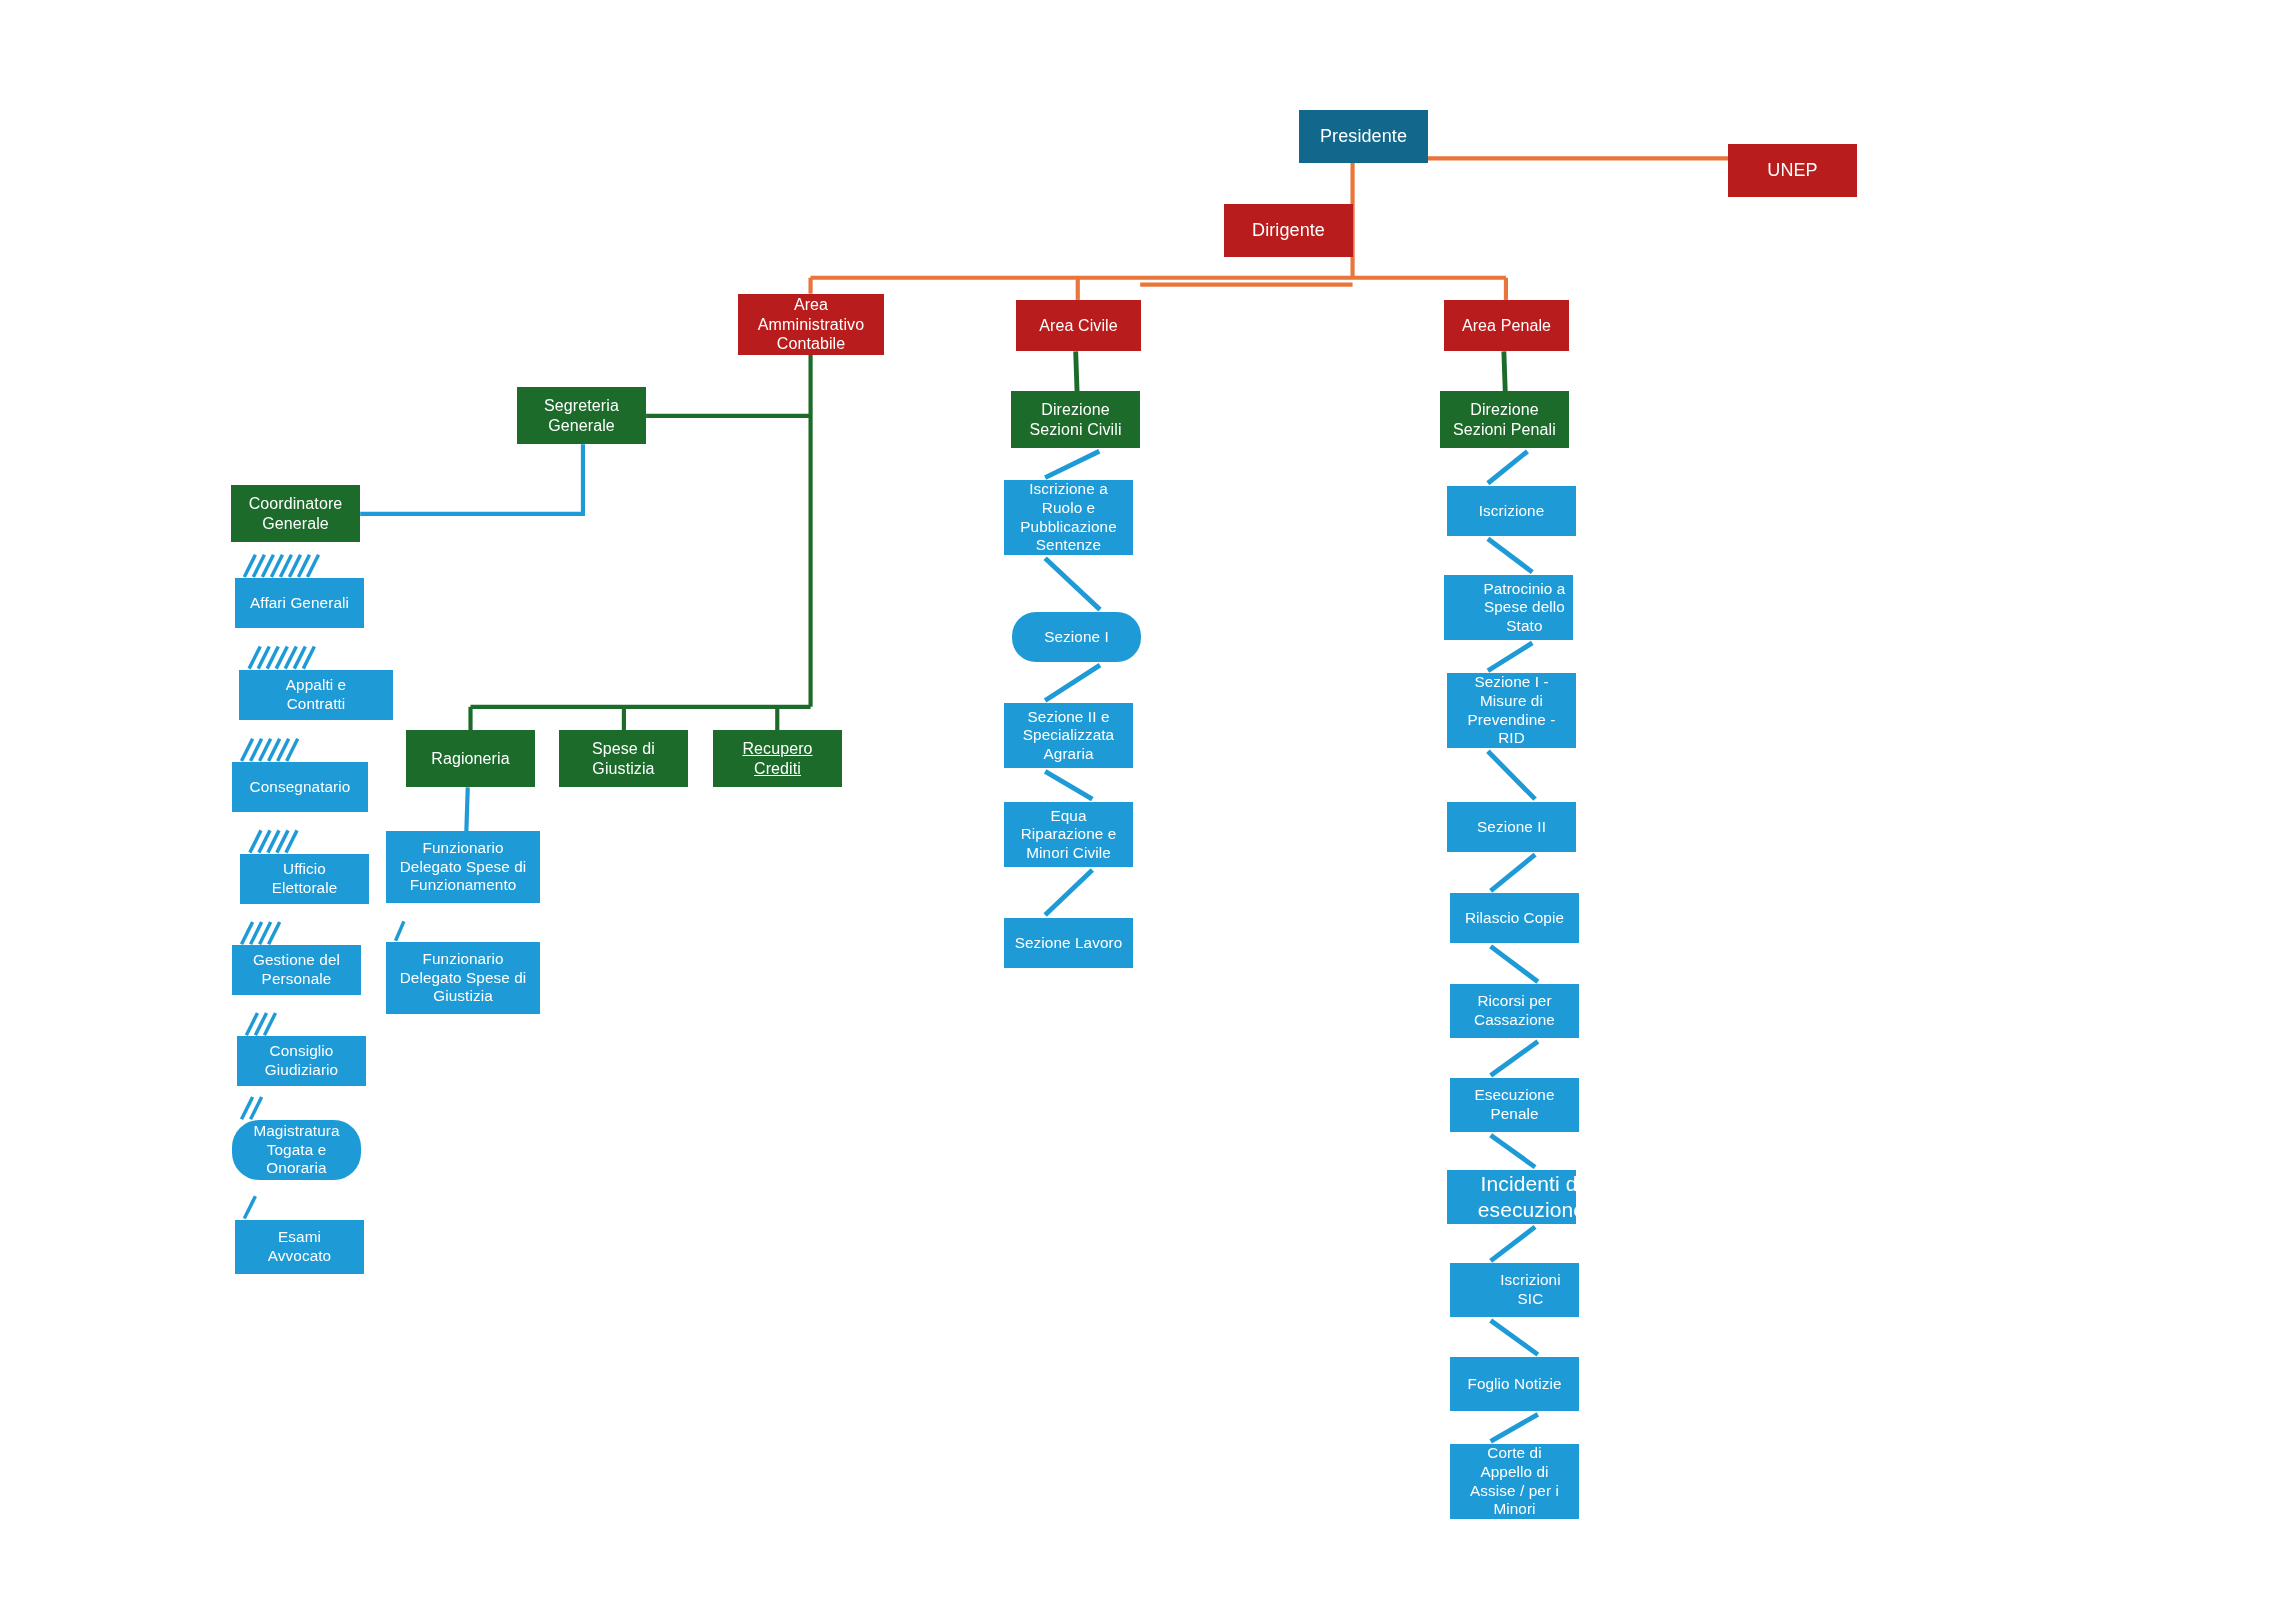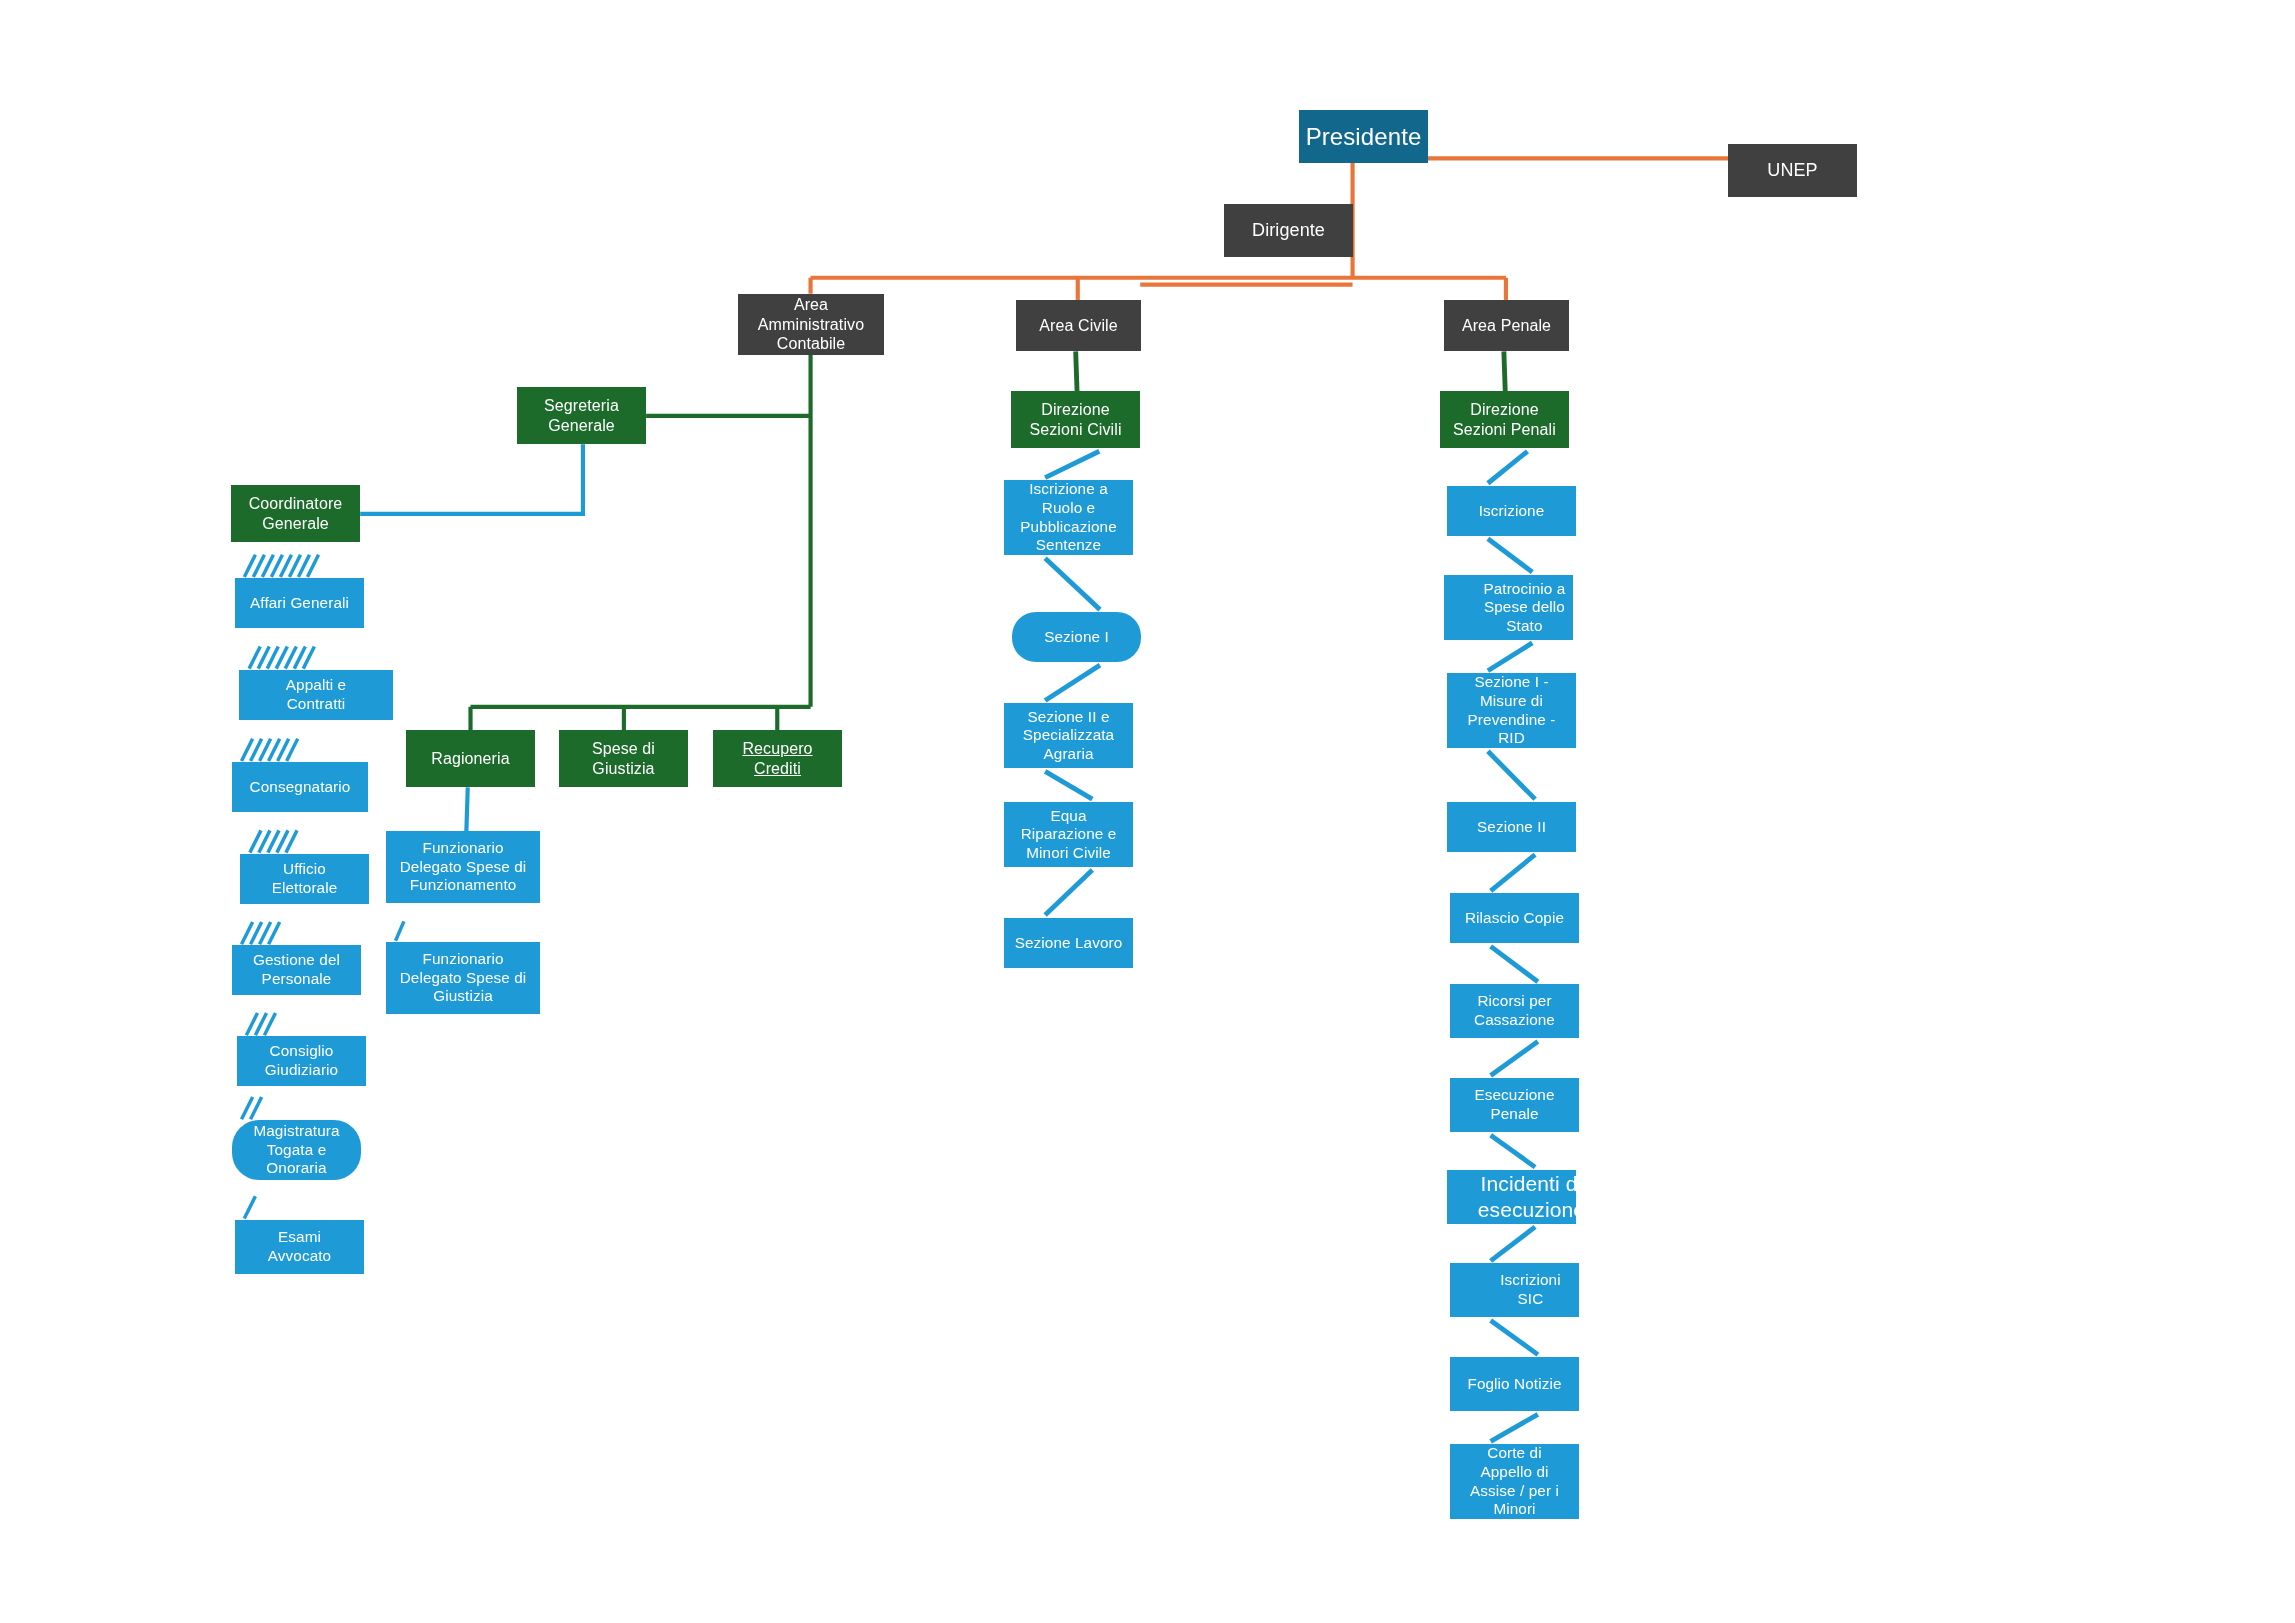--- a/index.html
+++ b/index.html
@@ -32,21 +32,21 @@
     justify-content: center;
     text-align: center;
     color: #ffffff;
     line-height: 1.22;
     padding: 1.4px 4.2px;
     letter-spacing: 0.1px;
     white-space: pre-line;
     z-index: 5;
   }
   .n-teal   { background: #11688C; }
-  .n-orange { background: #404040; }
+  .n-orange { background: #b91c1c; }
   .n-green  { background: #1C6B2A; }
   .n-blue   { background: #1E9BD7; }
 </style>
 </head>
 <body>
 
 <div id="canvas">
   <svg id="edges" viewBox="0 0 3307 2339" preserveAspectRatio="none">
       <polyline points="1949,234 1949,400" fill="none" stroke="#E8753A" stroke-width="6"></polyline>
       <polyline points="1949,228 2490,228" fill="none" stroke="#E8753A" stroke-width="6"></polyline>
@@ -114,21 +114,21 @@
       <polyline points="2144,1082 2212,1151" fill="none" stroke="#1E9BD7" stroke-width="7"></polyline>
       <polyline points="2212,1231 2148,1283" fill="none" stroke="#1E9BD7" stroke-width="7"></polyline>
       <polyline points="2148,1363 2216,1414" fill="none" stroke="#1E9BD7" stroke-width="7"></polyline>
       <polyline points="2216,1500 2148,1549" fill="none" stroke="#1E9BD7" stroke-width="7"></polyline>
       <polyline points="2148,1635 2212,1681" fill="none" stroke="#1E9BD7" stroke-width="7"></polyline>
       <polyline points="2212,1767 2148,1816" fill="none" stroke="#1E9BD7" stroke-width="7"></polyline>
       <polyline points="2148,1902 2216,1951" fill="none" stroke="#1E9BD7" stroke-width="7"></polyline>
       <polyline points="2216,2037 2148,2076" fill="none" stroke="#1E9BD7" stroke-width="7"></polyline>
     </svg>
   <div id="node-layer">
-      <div class="node n-teal" style="left: 1299px; top: 110px; width: 129px; height: 53px; font-size: 24px;">Presidente</div>
+      <div class="node n-teal" style="left: 1299px; top: 110px; width: 129px; height: 53px; font-size: 18px;">Presidente</div>
       <div class="node n-orange" style="left: 1728px; top: 144px; width: 129px; height: 53px; font-size: 18px;">UNEP</div>
       <div class="node n-orange" style="left: 1224px; top: 204px; width: 129px; height: 53px; font-size: 18px;">Dirigente</div>
       <div class="node n-orange" style="left: 738px; top: 294px; width: 146px; height: 61px; font-size: 16px;">Area
 Amministrativo
 Contabile</div>
       <div class="node n-orange" style="left: 1016px; top: 300px; width: 125px; height: 51px; font-size: 16px;">Area Civile</div>
       <div class="node n-orange" style="left: 1444px; top: 300px; width: 125px; height: 51px; font-size: 16px;">Area Penale</div>
       <div class="node n-green" style="left: 517px; top: 387px; width: 129px; height: 57px; font-size: 16px;">Segreteria
 Generale</div>
       <div class="node n-green" style="left: 231px; top: 485px; width: 129px; height: 57px; font-size: 16px;">Coordinatore

